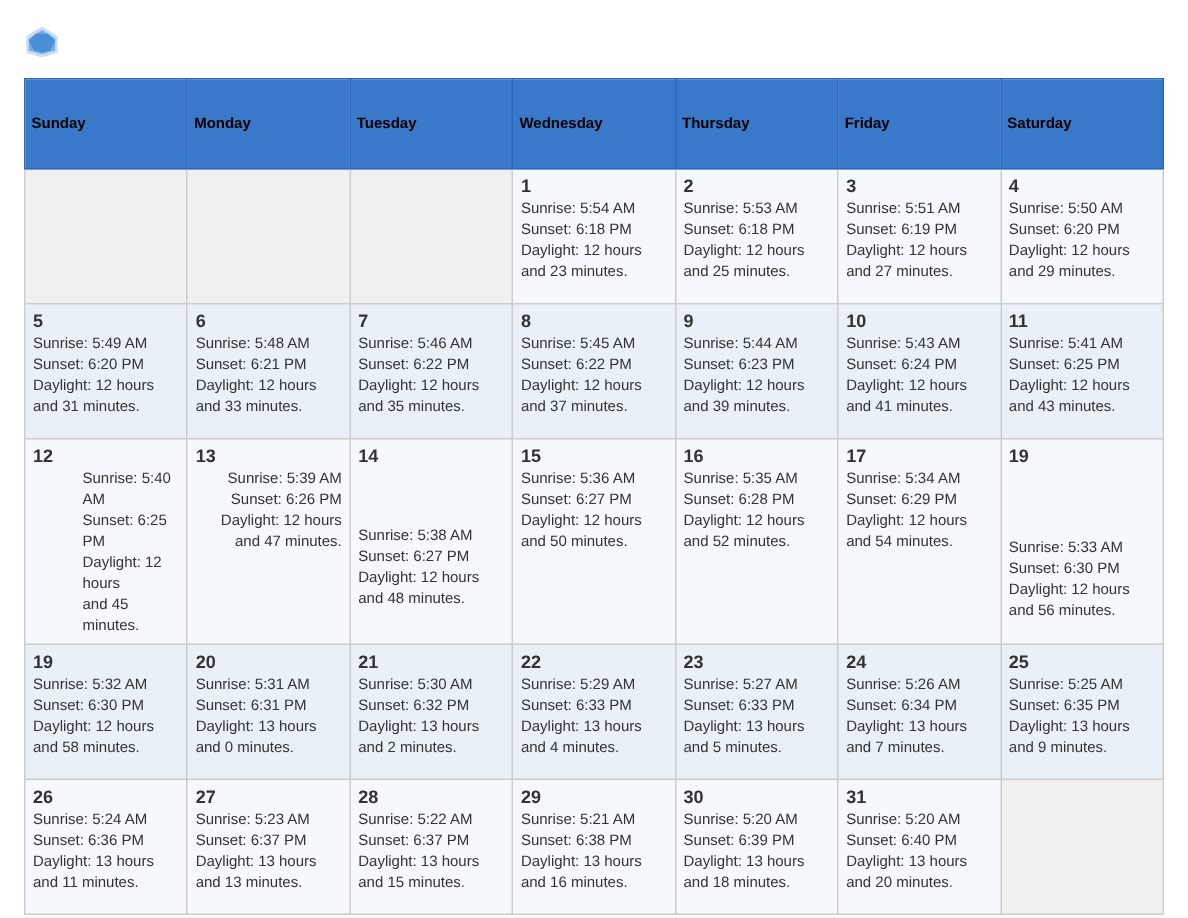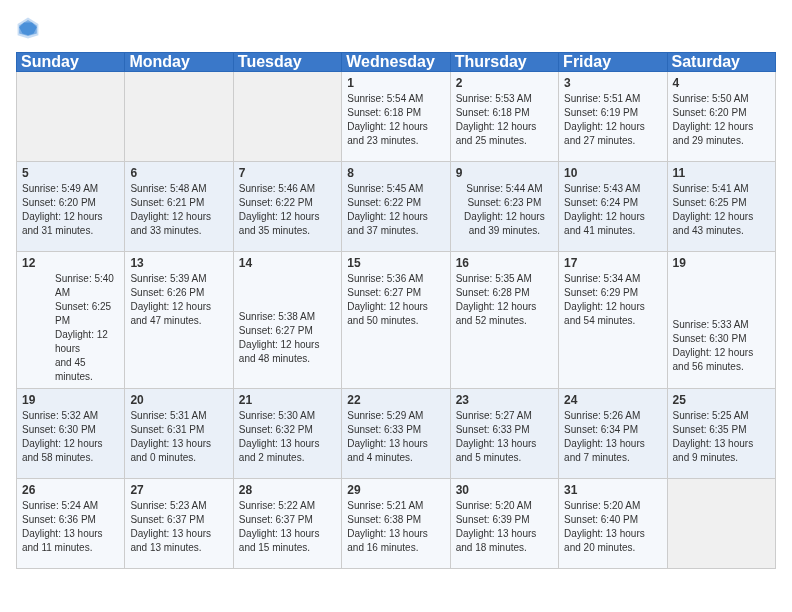--- a/index.html
+++ b/index.html
@@ -49,24 +49,24 @@
       font-size: 14px;
       color: #555;
     }
     table {
       width: 100%;
       border-collapse: collapse;
       border: 1px solid #ccc;
     }
     thead tr th {
       background-color: #3a78c9;
-      color: #ffffff;
-      font-size: 16px;
-      font-weight: bold;
-      padding: 0 4px;
+      color: #000000;
+      font-size: 10px;
+      font-weight: bold;
+      padding: 24px 4px;
       text-align: left;
       border: 1px solid #2a68b9;
     }
     tbody tr td {
       width: 14.28%;
       vertical-align: top;
       border: 1px solid #ccc;
       padding: 4px 5px;
       font-size: 10px;
       color: #333;
@@ -187,21 +187,21 @@
         </td>
         <td>
           <div class="day-number">8</div>
           <div class="day-info" style="white-space: pre-line;">Sunrise: 5:45 AM
 Sunset: 6:22 PM
 Daylight: 12 hours
 and 37 minutes.</div>
         </td>
         <td>
           <div class="day-number">9</div>
-          <div class="day-info" style="white-space: pre-line; text-align: center;">Sunrise: 5:44 AM
+          <div class="day-info" style="white-space: pre-line;">Sunrise: 5:44 AM
 Sunset: 6:23 PM
 Daylight: 12 hours
 and 39 minutes.</div>
         </td>
         <td>
           <div class="day-number">10</div>
           <div class="day-info" style="white-space: pre-line;">Sunrise: 5:43 AM
 Sunset: 6:24 PM
 Daylight: 12 hours
 and 41 minutes.</div>
@@ -217,21 +217,21 @@
       <tr>
         <td>
           <div class="day-number">12</div>
           <div class="day-info" style="white-space: pre-line; margin-left: 33px;">Sunrise: 5:40 AM
 Sunset: 6:25 PM
 Daylight: 12 hours
 and 45 minutes.</div>
         </td>
         <td>
           <div class="day-number">13</div>
-          <div class="day-info" style="white-space: pre-line;">Sunrise: 5:39 AM
+          <div class="day-info" style="white-space: pre-line; text-align: right;">Sunrise: 5:39 AM
 Sunset: 6:26 PM
 Daylight: 12 hours
 and 47 minutes.</div>
         </td>
         <td>
           <div class="day-number">14</div>
           <div class="day-info" style="white-space: pre-line; margin-top: 40px;">Sunrise: 5:38 AM
 Sunset: 6:27 PM
 Daylight: 12 hours
 and 48 minutes.</div>

